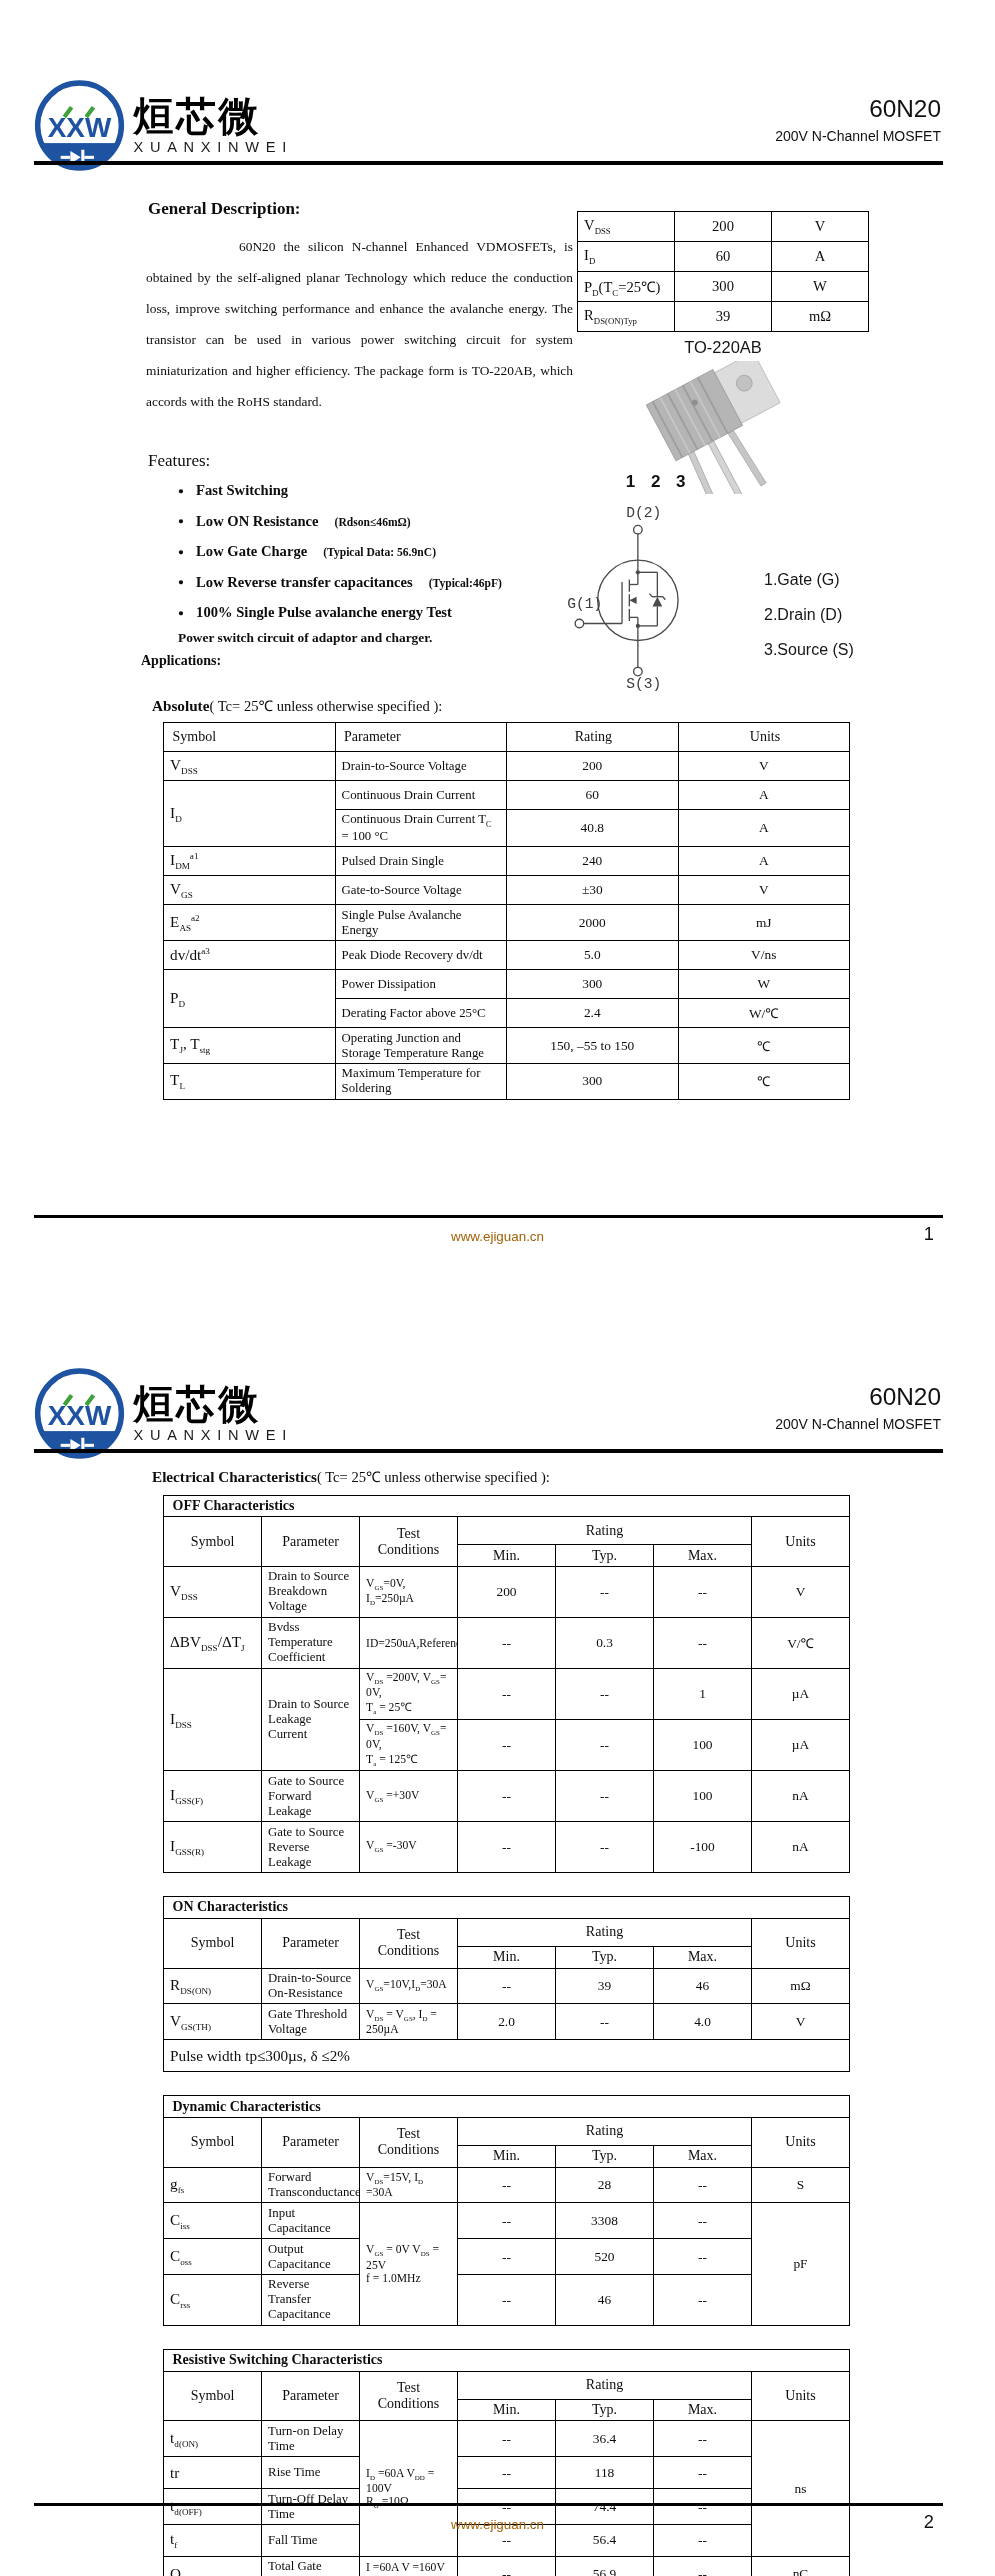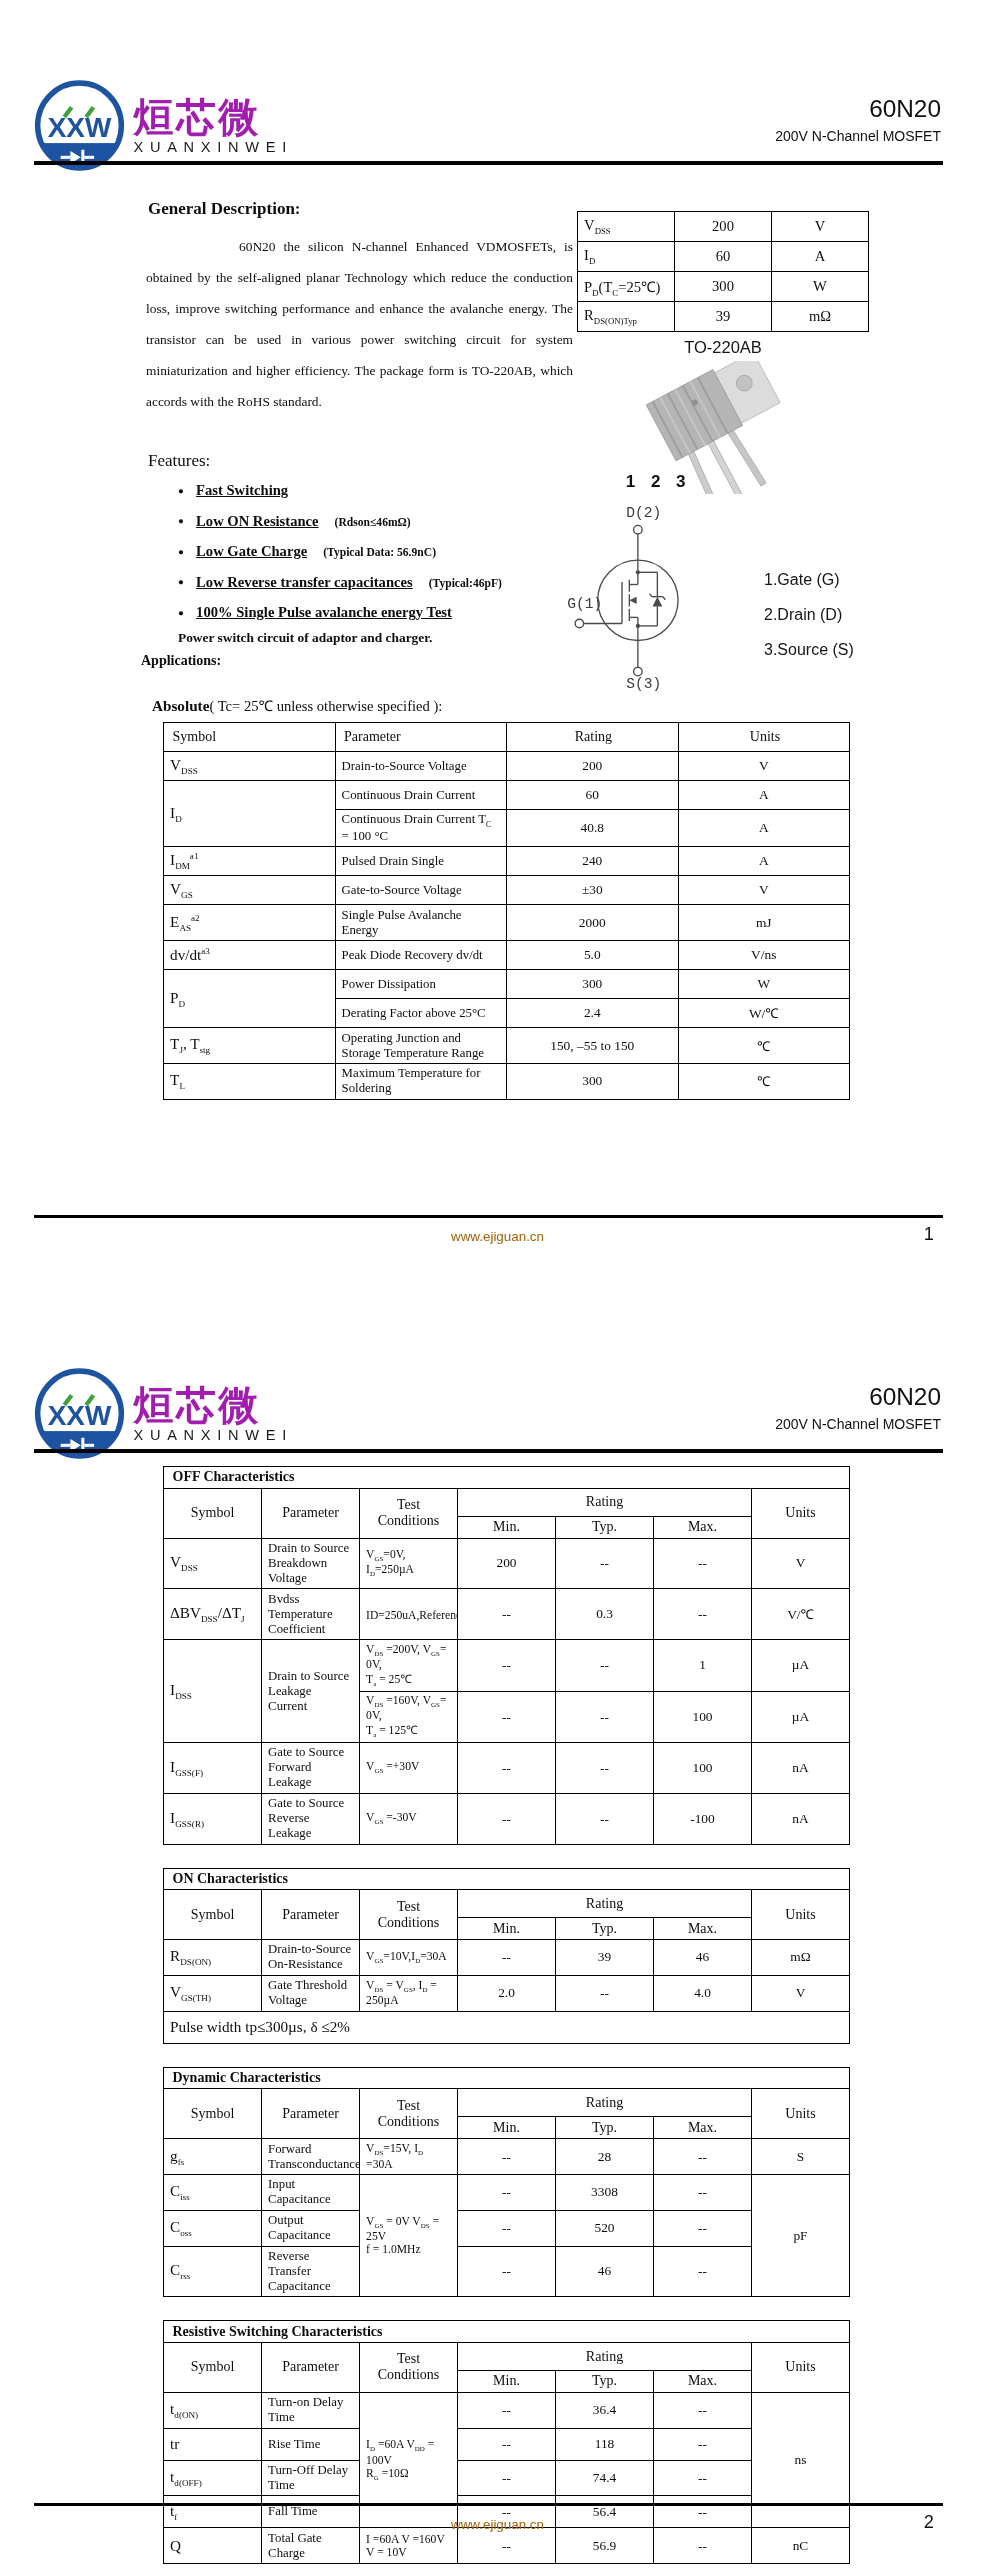--- a/index.html
+++ b/index.html
@@ -2,40 +2,40 @@
 <html style="--brand-blue: #1d53a0; --brand-green: #3ea13c;font-size:9.8px"><head>
 <meta charset="utf-8">
 <style>
   :root{ --brand-blue:#1d53a0; --brand-green:#3ea13c; }
   *{ margin:0; padding:0; box-sizing:border-box; }
   body{ background:#ffffff; width:995px; font-family:"Liberation Serif",serif; color:#0d0d0d; }
   .page{ position:relative; width:995px; height:1288px; background:#fff; overflow:hidden; }
 
   
   .logo{ position:absolute; left:34px; top:79px; display:flex; align-items:center; gap:8.5px; }
-  .logo-cn{ font-family:Liberation Sans, sans-serif; font-weight:bold; font-size:40px; letter-spacing:2.4px; color:#a21caf; line-height:1.0; }
+  .logo-cn{ font-family:Liberation Serif, serif; font-weight:bold; font-size:40px; letter-spacing:2.4px; color:#000000; line-height:1.0; }
   .logo-en{ font-family:"Liberation Sans",sans-serif; font-size:14.6px; letter-spacing:6.7px; color:#1a1a1a; margin-top:2px; }
   .title-block{ position:absolute; right:54px; top:95px; text-align:right; font-family:"Liberation Sans",sans-serif; }
   .part-number{ font-size:24.4px; color:#111; }
   .part-subtitle{ font-size:14px; color:#111; margin-top:4.9px; }
   .header-rule{ position:absolute; left:34px; right:52px; top:161px; height:3.7px; background:#000; }
 
   
   .footer-rule{ position:absolute; left:34px; right:52px; top:1215px; height:3px; background:#000; }
   .footer-url{ position:absolute; left:0; right:0; top:1229px; text-align:center; font-family:"Liberation Sans",sans-serif; font-size:13.4px; color:#a16207; }
   .footer-page{ position:absolute; right:61px; top:1223px; font-family:"Liberation Sans",sans-serif; font-size:18.3px; color:#111; }
 
   
   .gd-heading{ position:absolute; left:148px; top:199px; font-size:17px; font-weight:bold; }
   .gd-body{ position:absolute; left:146px; top:231px; width:427px; font-size:13.4px; line-height:31px; text-align:justify; text-indent:93px; }
   .features-heading{ position:absolute; left:148px; top:451px; font-size:17px; font-weight:normal; }
   .features-list{ position:absolute; left:178px; top:482px; list-style:none; }
   .features-list li{ display:flex; align-items:baseline; height:30.5px; font-weight:bold; }
   .blt{ font-size:9.8px; margin-right:12.2px; position:relative; top:-1.2px; }
-  .f-main{ font-size:14.6px;text-decoration:underline; }
+  .f-main{ font-size:14.6px; }
   .f-note{ font-size:11.6px; margin-left:16px; }
   .applications-heading{ position:absolute; left:141px; top:653px; font-size:14px; font-weight:bold; }
   .app-body{ position:absolute; left:178px; top:630px; font-size:13.4px;font-weight:bold; }
   .abs-heading{ position:absolute; left:152px; top:695px; font-size:14.6px; }
   .abs-heading b{ font-size:15.2px; }
 
   
   .summary-wrap{ position:absolute; left:577px; top:211px; width:292px; }
   .pkg-title{ position:absolute; left:577px; top:338px; width:292px; text-align:center; font-family:"Liberation Sans",sans-serif; font-size:16.5px; color:#161616; }
   .pkg-svg{ position:absolute; left:588px; top:361px; }
@@ -343,20 +343,23 @@
     </div>
   </div>
 
   <div class="title-block">
     <div class="part-number">60N20</div>
     <div class="part-subtitle">200V N-Channel MOSFET</div>
   </div>
   <div class="header-rule"></div>
 
   <div class="p2-content">
+    <div class="elec-heading">
+      <b>Electrical Characteristics</b><span>( Tc= 25℃  unless otherwise specified ):</span>
+    </div>
     <table class="data-table char-table" data-table="page2.off">
         <thead>
           <tr>
             <th colspan="7" class="sec">OFF Characteristics</th>
           </tr>
           <tr class="hrow1">
             <th rowspan="2" class="">Symbol</th>
             <th rowspan="2" class="">Parameter</th>
             <th rowspan="2" class="">Test Conditions</th>
             <th colspan="3" class="c-cent">Rating</th>

